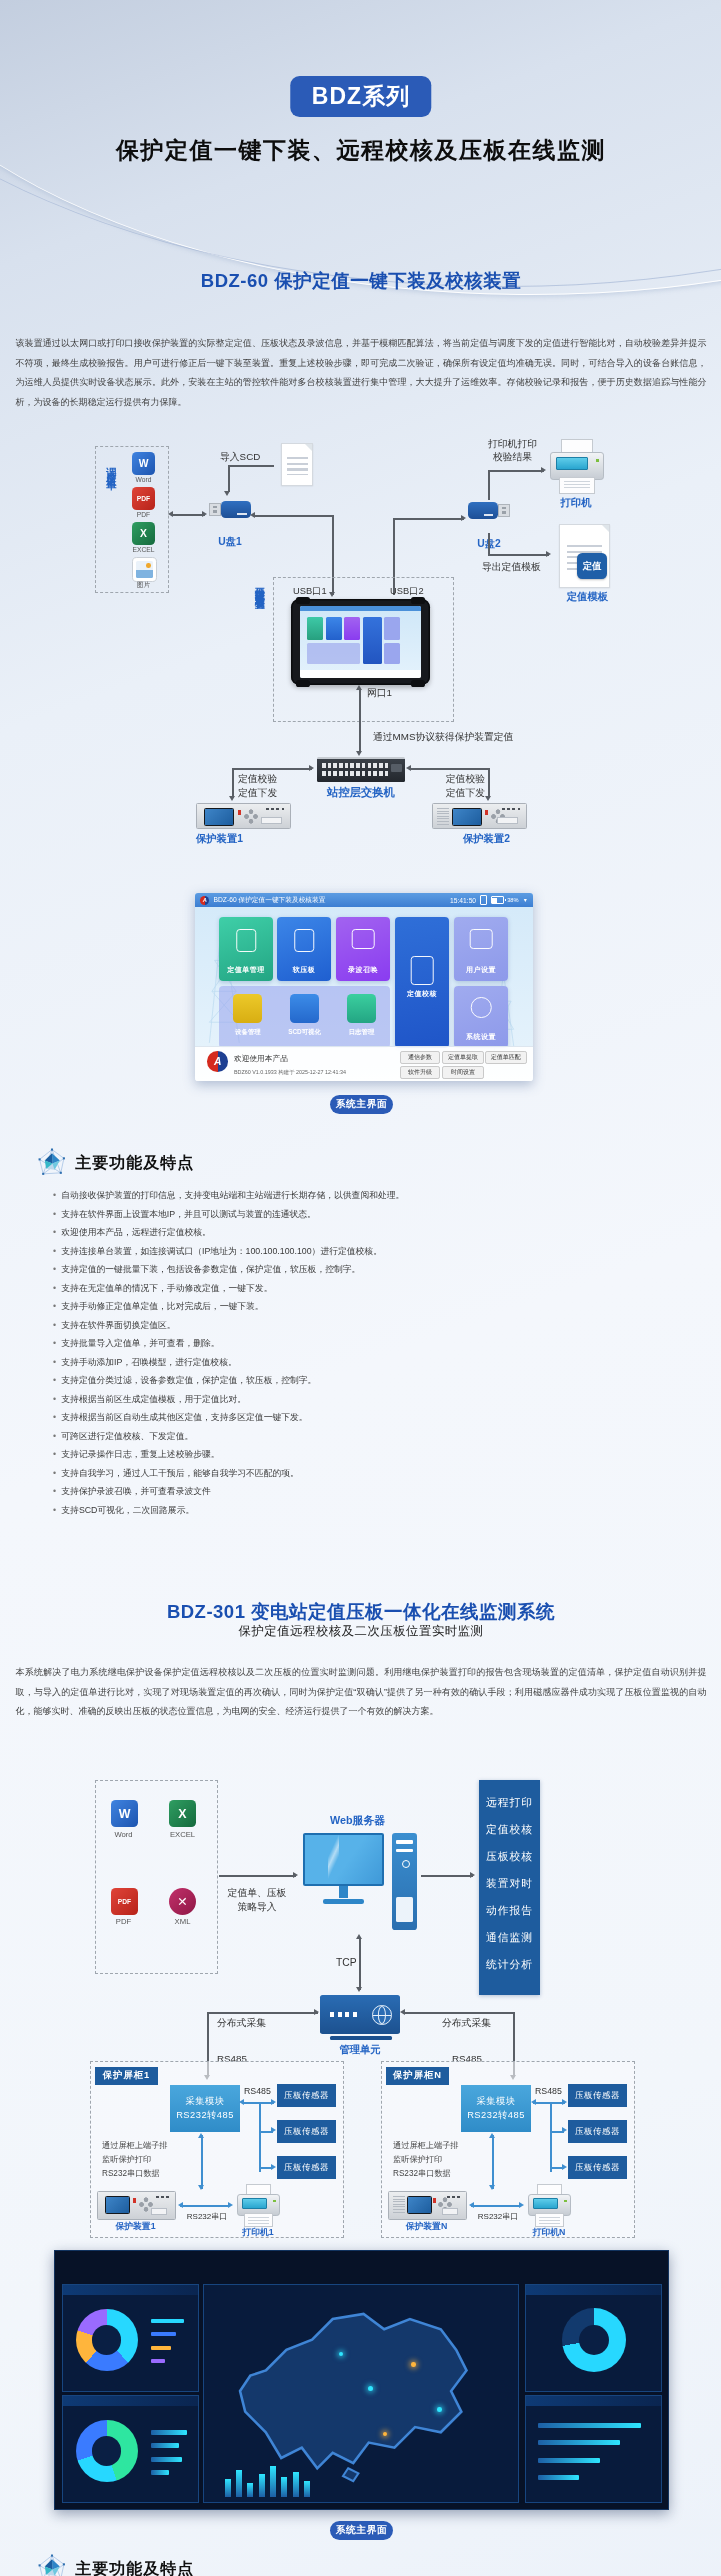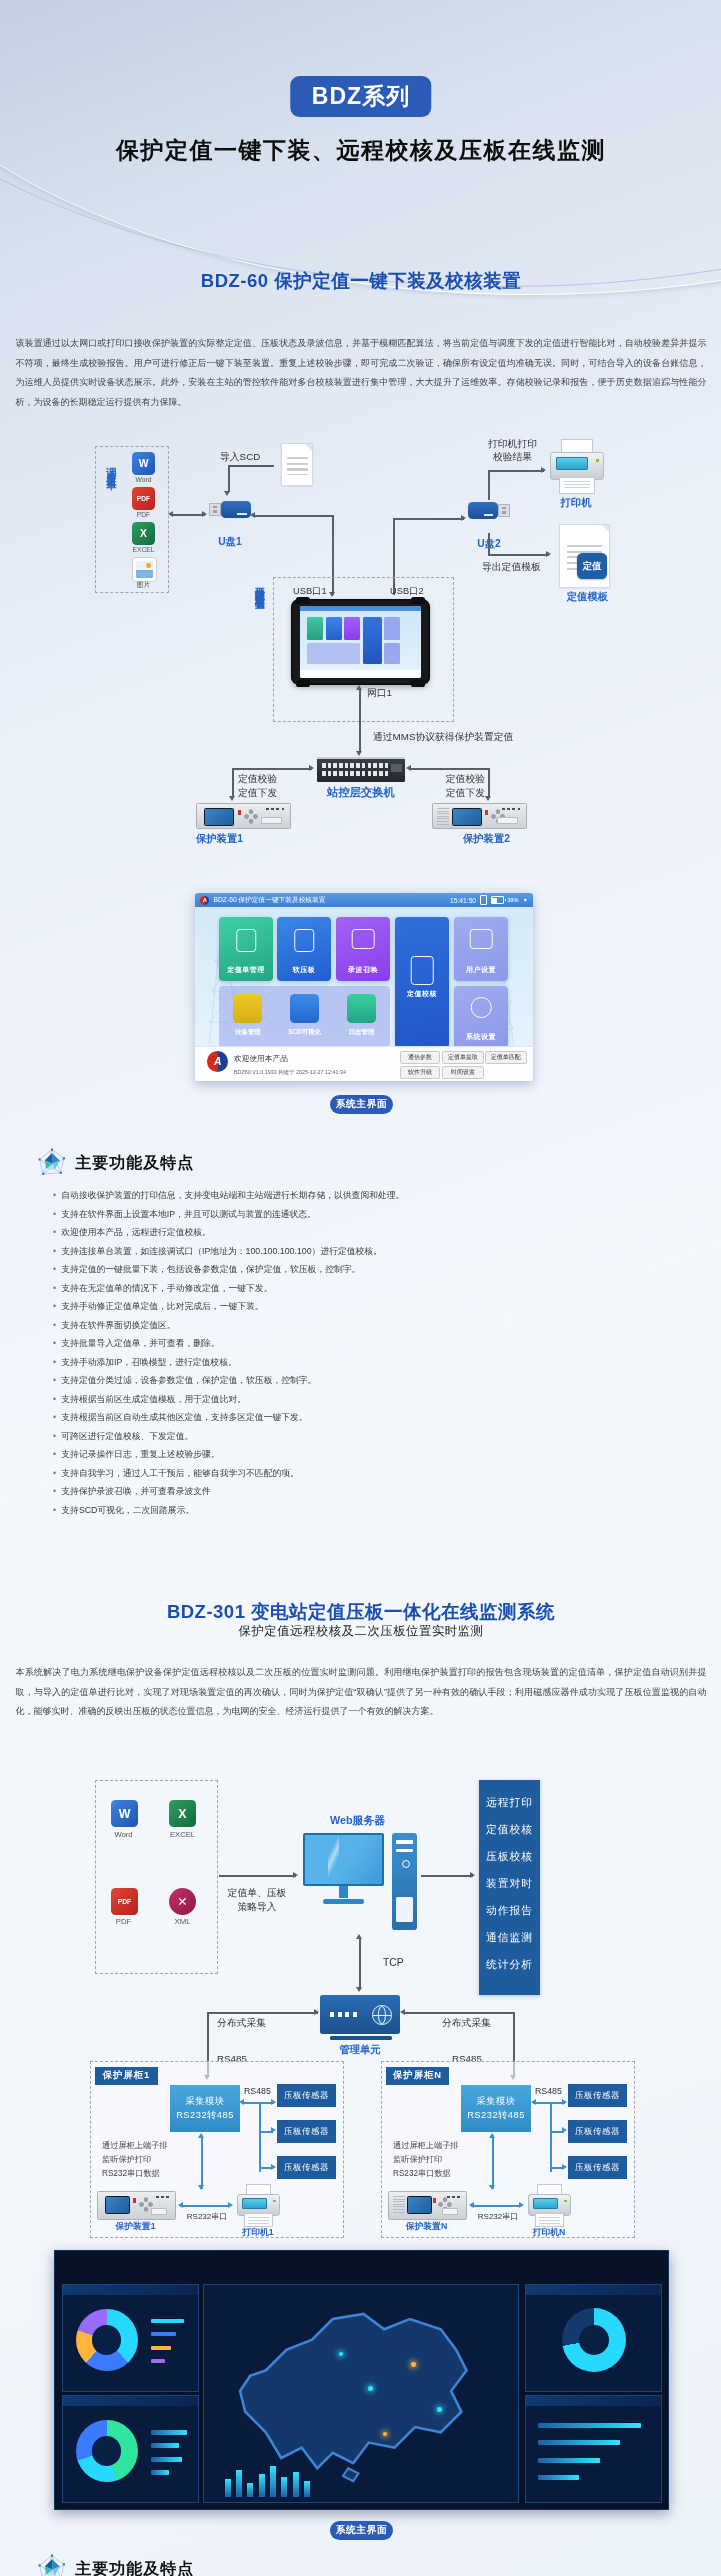--- a/index.html
+++ b/index.html
@@ -459,21 +459,21 @@
       <div>压板校核</div>
       <div>装置对时</div>
       <div>动作报告</div>
       <div>通信监测</div>
       <div>统计分析</div>
     </div>
 
     <div class="vl" style="left:287px;top:166px;height:52px;"></div>
     <div class="ah ah-up" style="left:284px;top:162px;"></div>
     <div class="ah ah-down" style="left:284px;top:215px;"></div>
-    <div class="plab" style="left:264px;top:185px;font-size:10.3px;margin-left:47px;">TCP</div>
+    <div class="plab" style="left:264px;top:185px;font-size:10.3px;">TCP</div>
 
     <div class="mgmt" style="left:248px;top:223px;width:80px;height:39px;">
       <span class="dts"></span>
       <span class="globe" style="right:8.2px;top:10.3px;">
           <i></i>
           <em></em>
         </span>
     </div>
     <div style="position:absolute;left:258px;top:264px;width:62px;height:3.6px;background:#1c518f;border-radius:1.5px;"></div>
     <div class="blab" style="left:248px;top:271px;width:80px;text-align:center;font-size:10.3px;">管理单元</div>

